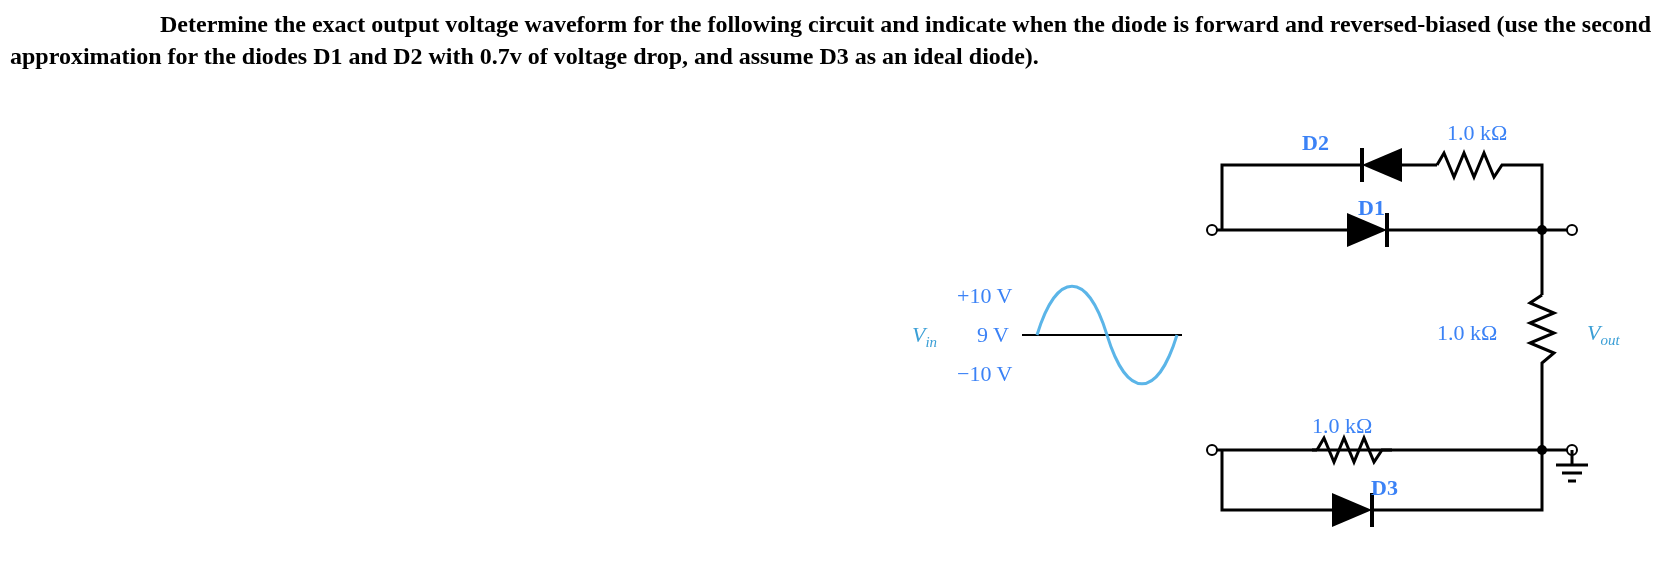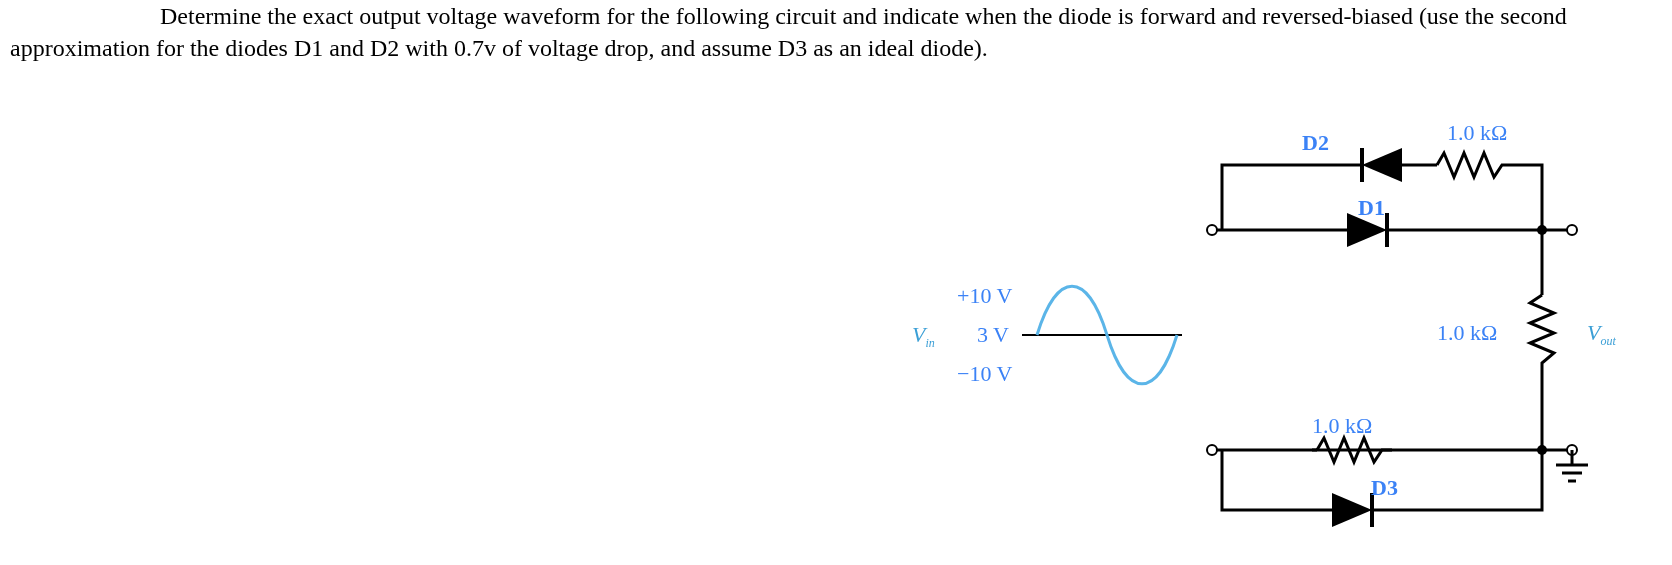--- a/index.html
+++ b/index.html
@@ -11,22 +11,23 @@
       font-family: 'Times New Roman', Times, serif;
       font-size: 24px;
       color: #000;
       background: #fff;
       width: 1672px;
       height: 565px;
       position: relative;
       padding: 0;
     }
     .problem-text {
-      padding: 0 10px 0 10px;
+      padding: 8px 10px 0 10px;
       line-height: 1.35;
+      font-weight: bold;
     }
     .indent {
       display: inline-block;
       width: 150px;
     }
     .circuit-area {
       position: absolute;
       right: 30px;
       top: 115px;
       width: 800px;
@@ -38,21 +39,21 @@
       font-size: 22px;
       color: #3b82f6;
     }
     .label-blue {
       color: #3b9fd6;
     }
     .label-italic {
       font-style: italic;
     }
     .sub {
-      font-size: 12px;
+      font-size: 15px;
       vertical-align: sub;
     }
   </style>
 </head>
 <body>
 
 <div class="problem-text">
   <span class="indent"></span><span>Determine the exact output voltage waveform for the following circuit and indicate when the diode is forward and reversed-biased (use the second approximation for the diodes D1 and D2 with 0.7v of voltage drop, and assume D3 as an ideal diode).</span>
 </div>
 
@@ -133,21 +134,21 @@
   <div class="label" style="left:460px; top:15px; font-weight:bold;">D2</div>
   <div class="label" style="left:500px; top:80px; font-weight:bold;margin-left:16px;">D1</div>
   <div class="label" style="left:485px; top:360px; font-weight:bold;margin-left:44px;">D3</div>
   
   <div class="label" style="left:605px; top:5px;">1.0 kΩ</div>
   <div class="label" style="left:595px; top:205px;">1.0 kΩ</div>
   <div class="label" style="left:470px; top:298px;">1.0 kΩ</div>
   
   
   <div class="label" style="left:115px; top:168px;text-align:right;">+10 V</div>
-  <div class="label" style="left:135px; top:207px;">3 V</div>
+  <div class="label" style="left:135px; top:207px;">9 V</div>
   <div class="label" style="left:115px; top:246px;">−10 V</div>
   
   <div class="label label-blue label-italic" style="left:70px; top:207px;">
     <span>V</span><span class="sub">in</span>
   </div>
   
   <div class="label label-blue label-italic" style="left:745px; top:205px;">
     <span>V</span><span class="sub">out</span>
   </div>
 </div>

